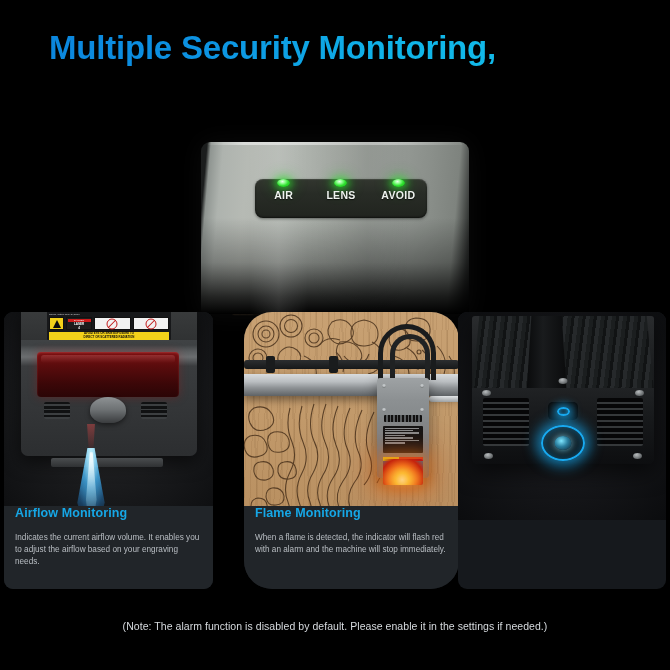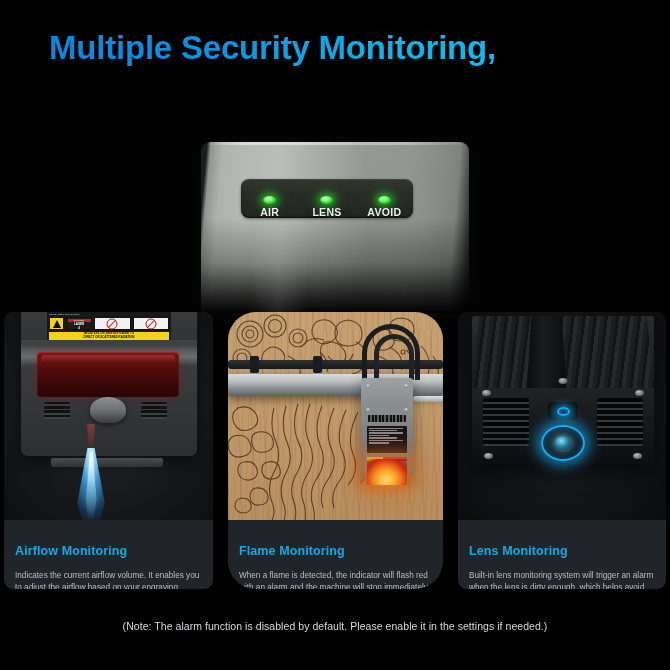--- a/index.html
+++ b/index.html
@@ -48,27 +48,27 @@
   .device::after {
     content:""; position:absolute; inset:0; border-radius:9px 9px 3px 3px;
     background:linear-gradient(90deg,
         rgba(255,255,255,0) 18%, rgba(255,255,255,.10) 29%,
         rgba(255,255,255,0) 40%, rgba(0,0,0,.07) 62%,
         rgba(255,255,255,0) 78%);
     pointer-events:none;
   }
 
   .led-panel {
-    position:absolute; left:40px; top:37px; width:172px; height:39px;
+    position:absolute; left:54px; top:37px; width:172px; height:39px;
     border-radius:8px;
     background:linear-gradient(180deg,#32362f 0%,#282c26 38%,#21241f 100%);
     box-shadow:inset 0 1px 1px rgba(255,255,255,.10),
                inset 0 -1px 2px rgba(0,0,0,.55),
                0 1px 3px rgba(0,0,0,.45);
-    display:flex; align-items:flex-end; justify-content:space-around;
+    display:flex; align-items:flex-start; justify-content:space-around;
     z-index:3;
   }
   .led-cell { width:52px; text-align:center; }
   .led-dot {
     width:13px; height:8px; margin:0 auto 2px;
     border-radius:50%;
     background:radial-gradient(ellipse at 42% 32%, #e9ffe9 0%, #8bff8b 26%, #2ee02e 55%, #14a914 100%);
     box-shadow:0 0 7px 2.5px rgba(48,226,48,.62), 0 0 14px 5px rgba(40,200,40,.26);
   }
   .led-label {
@@ -96,27 +96,27 @@
   }
 
   
   .cards { position:absolute; left:0; top:312px; width:670px; height:277px; }
   .card {
     position:absolute; top:0; width:209px; height:277px;
     border-radius:9px; overflow:hidden;
     background:#16191d;
   }
   .card.c1 { left:4px; }
-  .card.c2 { left:228px; width:215px;border-radius:28px; }
+  .card.c2 { left:244px; width:215px;border-radius:28px; }
   .card.c3 { left:458px; width:208px; }
 
   .media { position:absolute; left:0; top:0; width:100%; height:208px; overflow:hidden; }
   .caption {
-    position:absolute; left:0; bottom:0; width:100%; height:69px;
-    background:#212529; padding:24px 11px 0 11px;
+    position:absolute; left:0; bottom:0; width:100%; height:83px;
+    background:#212529; padding:0 11px 0 11px;
   }
   .cap-title {
     font-size:12.5px; font-weight:bold; color:#16A7E6; margin-bottom:4px;
     letter-spacing:.1px;
   }
   .cap-desc { font-size:8.2px; line-height:1.45; color:#b9bec3;margin-top:12px; }
 
   
   .m1 { background:radial-gradient(ellipse at 50% 42%, #2a2b2d 0%, #18191b 58%, #0d0e10 100%); }
   .mod1 {
@@ -526,21 +526,17 @@
           <div class="lens3"></div>
           <div class="screw3" style="left:10px;top:2px;"></div>
           <div class="screw3" style="right:10px;top:2px;"></div>
           <div class="screw3" style="left:12px;bottom:5px;"></div>
           <div class="screw3" style="right:12px;bottom:5px;"></div>
         </div>
         <div class="screw3" style="left:50%;transform:translateX(-50%);top:62px;"></div>
       </div>
     </div>
 
-    <div class="caption">
-      <div class="cap-title">Lens Monitoring</div>
-      <div class="cap-desc">Built-in lens monitoring system will trigger an alarm when the lens is dirty enough, which helps avoid lens breakage and frequent replacement.</div>
-    </div>
   </div>
 
 </div>
 
 <div class="footnote">(Note: The alarm function is disabled by default. Please enable it in the settings if needed.)</div>
 
 </body></html>

